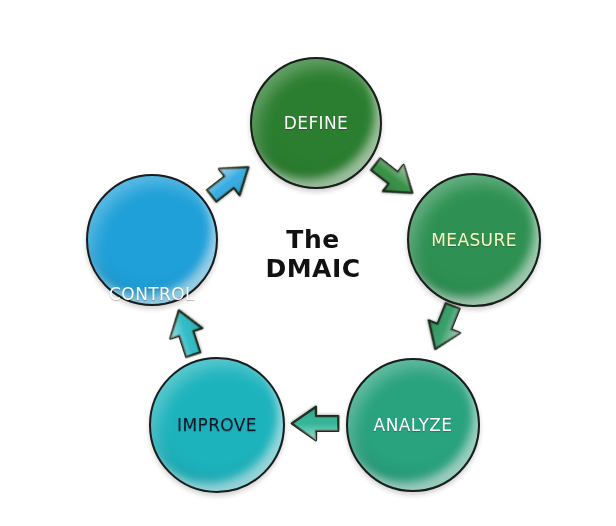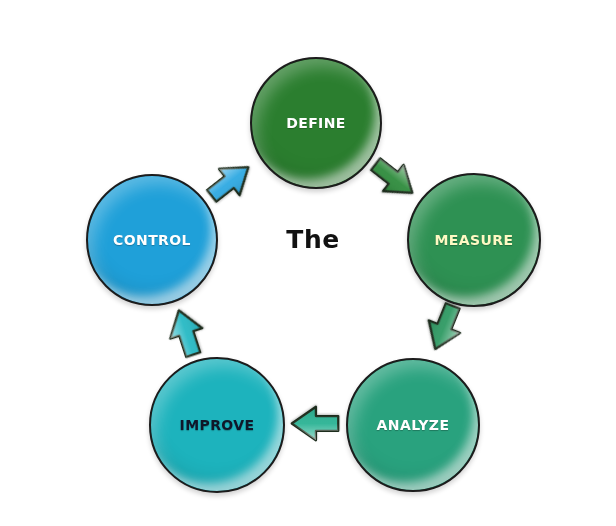--- a/index.html
+++ b/index.html
@@ -18,31 +18,31 @@
     border:2px solid #1c1c1c;
     display:flex;align-items:center;justify-content:center;
     box-sizing:border-box;
     box-shadow:
       inset -9px -12px 10px -4px rgba(255,255,255,0.55),
       inset 7px 10px 16px -2px rgba(255,255,255,0.28),
       inset 0 -18px 22px -12px rgba(0,0,0,0.18),
       0 3px 5px rgba(0,0,0,0.18);
   }
   .step-label{
-    font-weight:bold;
-    font-size:14px;
+    font-weight:normal;
+    font-size:17px;
     letter-spacing:0.4px;
     text-shadow:0 1px 1px rgba(0,0,0,0.25);
     user-select:none;
   }
   .circle-define  {left:250px;top:57px; width:132px;height:132px;}
   .circle-measure {left:407px;top:173px;width:134px;height:134px;}
   .circle-analyze {left:346px;top:358px;width:134px;height:134px;text-align:center;}
   .circle-improve {left:149px;top:357px;width:136px;height:136px;}
-  .circle-control {left:86px; top:174px;width:132px;height:132px;}
+  .circle-control {left:86px; top:174px;width:132px;height:132px;align-items:flex-end;}
 
   .center-title{
     position:absolute;
     left:233px;top:226px;width:160px;
     text-align:center;
     font-weight:bold;
     font-size:25px;
     line-height:1.15;
     letter-spacing:0.5px;
   }
@@ -91,20 +91,21 @@
   <div class="step-circle circle-improve" style="background: rgb(29, 179, 189);">
     <span class="step-label" style="color: #0f172a;">IMPROVE</span>
   </div>
 
   <div class="step-circle circle-control" style="background: rgb(31, 160, 217);">
     <span class="step-label" style="color: rgb(255, 255, 255);">CONTROL</span>
   </div>
 
   <div class="center-title" style="color: rgb(17, 17, 17);">
     <div>The</div>
+    <div>DMAIC</div>
   </div>
 
   <svg class="arrow arrow-control-define" viewBox="0 0 56 44">
     <polygon points="3,14 27,14 27,4 53,22 27,40 27,30 3,30" stroke="#1d2d1d" stroke-width="2.5" stroke-linejoin="round" fill="#2fa9e2"></polygon>
     <polygon points="3,14 27,14 27,4 53,22 27,40 27,30 3,30" fill="url(#glossGrad)"></polygon>
   </svg>
 
   <svg class="arrow arrow-define-measure" viewBox="0 0 56 44">
     <polygon points="3,14 27,14 27,4 53,22 27,40 27,30 3,30" stroke="#1d2d1d" stroke-width="2.5" stroke-linejoin="round" fill="#2f8c3d"></polygon>
     <polygon points="3,14 27,14 27,4 53,22 27,40 27,30 3,30" fill="url(#glossGrad)"></polygon>

